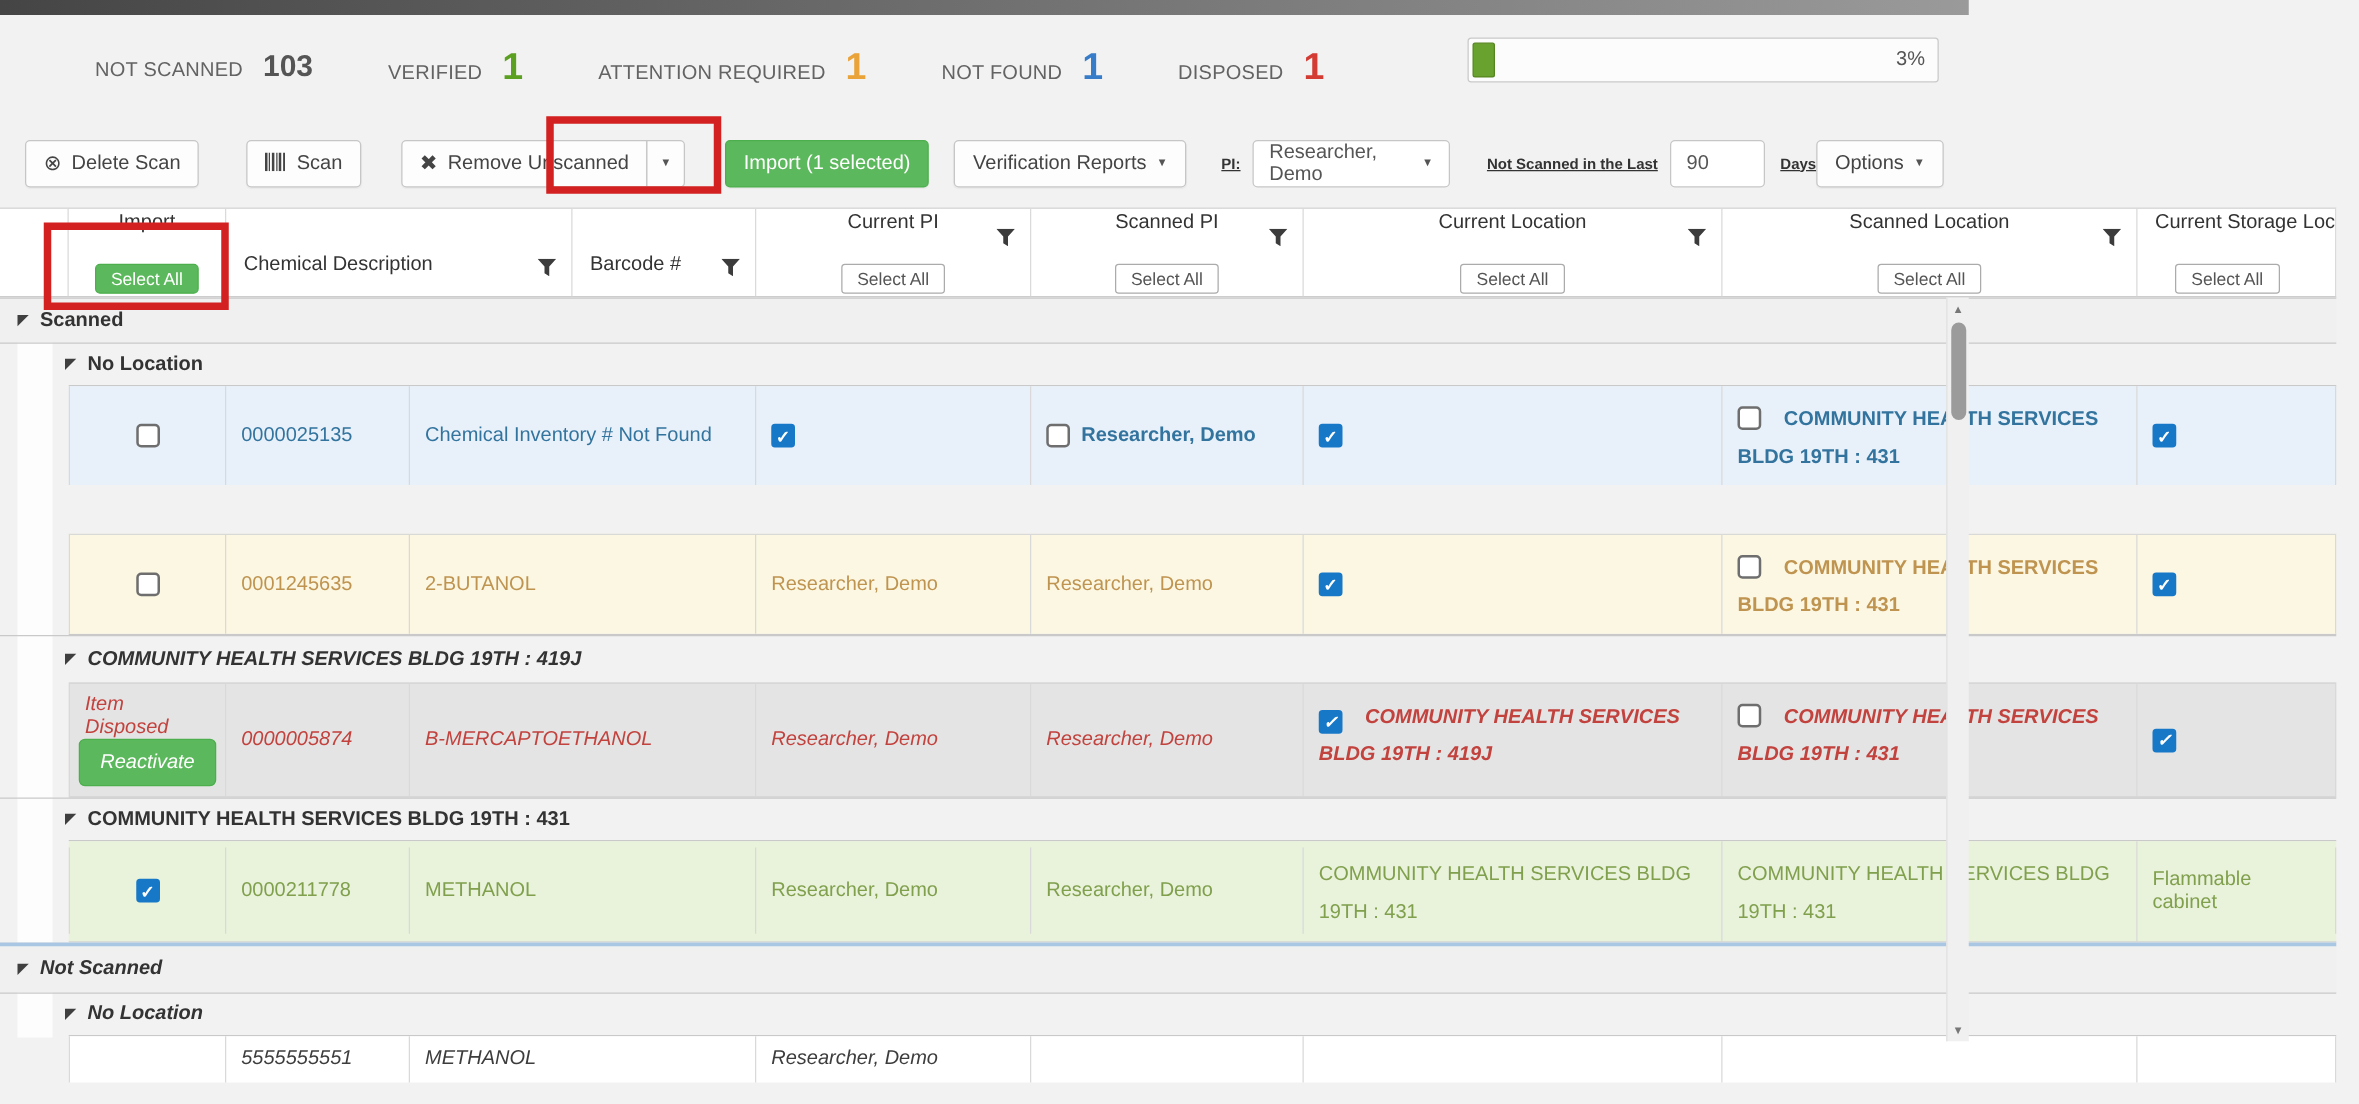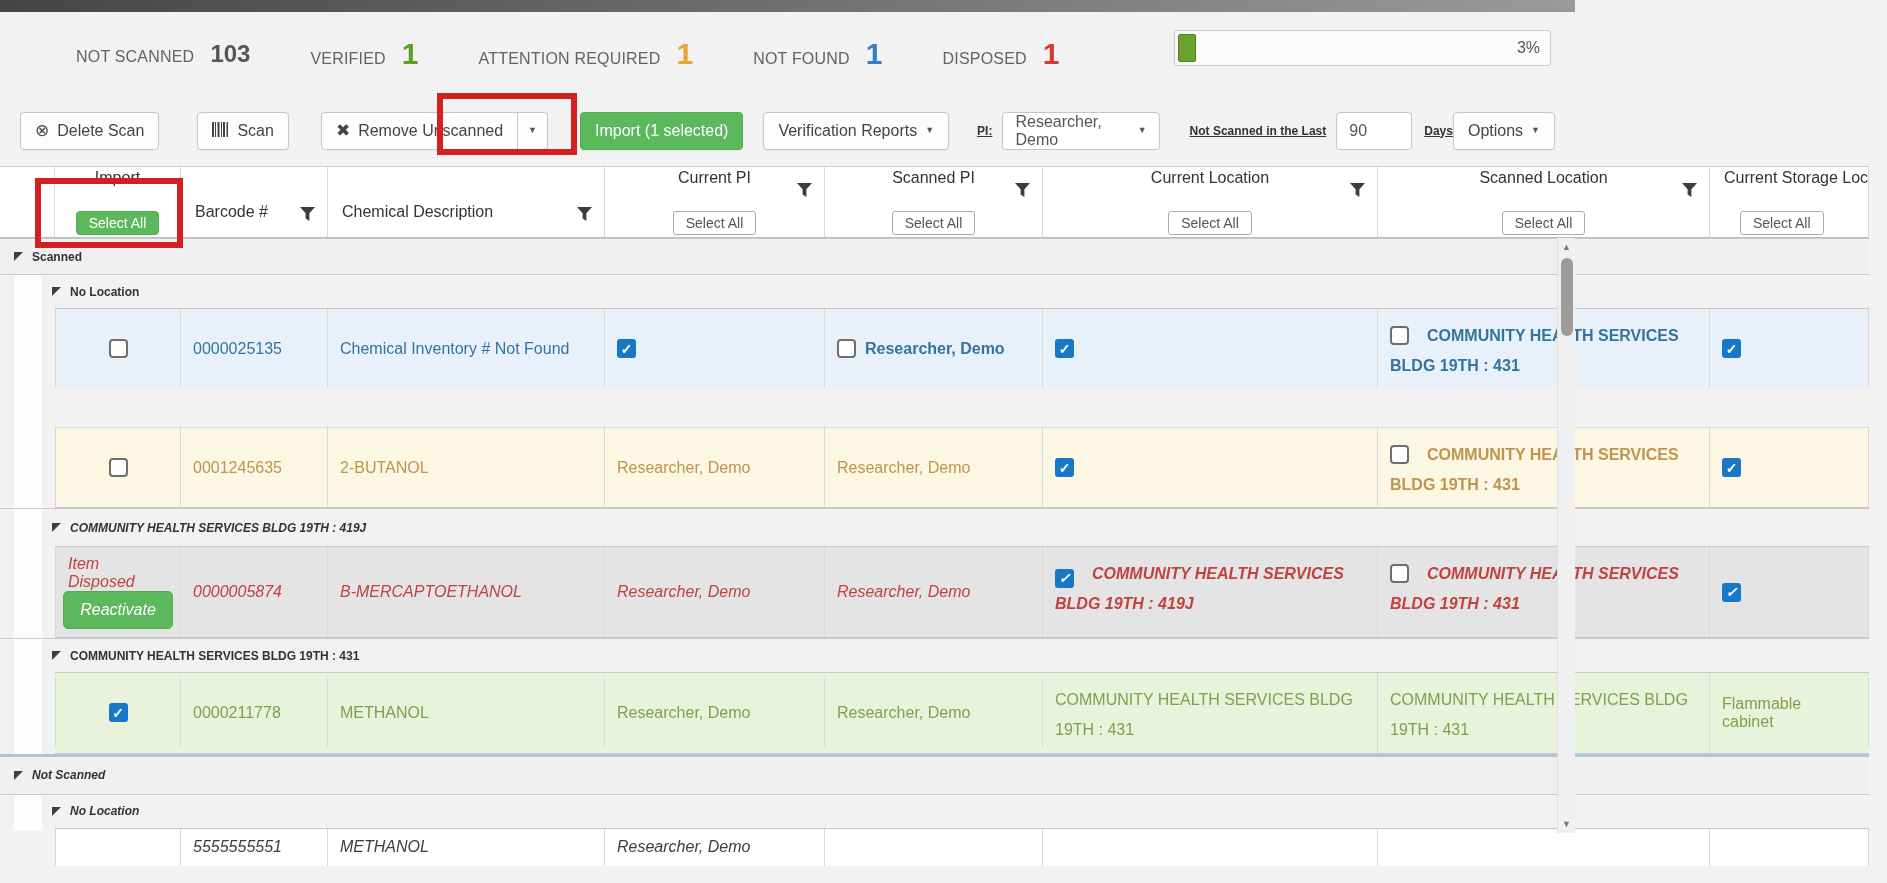--- a/index.html
+++ b/index.html
@@ -72,21 +72,21 @@
   .w4{width:218px}.w5{width:335px}.w6{width:332px}.w7{flex:1}
   .hcell.stor { align-items:flex-start; }
   .hcell.stor .title { padding-left:14px; white-space:nowrap; overflow:hidden; max-width:158px; }
   .hcell.stor .sel-all { margin-left:30px; }
 
   
   .gbody { position:relative; width:1869px; }
   .gutter-stripe { position:absolute; left:14px; top:36px; width:28px; height:556px;
     background:#fdfdfd; z-index:0; }
   .band { position:relative; z-index:1; display:flex; align-items:center; gap:9px;
-    font-weight:bold; font-size:12px; color:#333; background:#f0f0f0; border-top:1px solid #c9c9c9; }
+    font-weight:bold; font-size:16px; color:#333; background:#f0f0f0; border-top:1px solid #c9c9c9; }
   .band.l1 { height:36px; padding-left:14px; }
   .band.l2 { height:34px; padding-left:52px; background:transparent; }
   .band.h419 { height:38px; }
   .band.italic { font-style:italic; }
   .band.ns { height:40px; border-top:3px solid #a9c6e2; }
   .tri { width:0; height:0; border-top:9px solid #3f3f3f; border-right:9px solid transparent; flex:none; }
   .rows { position:relative; z-index:1; margin-left:55px; border-top:1px solid #c9c9c9;
     border-bottom:1px solid #c9c9c9; width:1814px; }
   .rrow { display:flex; }
   .rrow + .rrow { border-top:1px solid #d9d9d9;margin-top:39px; }
@@ -214,30 +214,30 @@
       <span class="caret">▼</span>
     </button>
   </div>
 
   <div class="ghead">
     <div class="hcell gut w-gut"></div>
     <div class="hcell w0">
       <span class="title">Import</span>
       <button class="sel-all green">Select All</button>
     </div>
+    <div class="hcell bottom w2">
+      <span class="title">Chemical Description</span>
+      <span class="funnel low">
+        <svg class="funnel-svg" width="15" height="14" viewBox="0 0 15 14">
+            <path d="M0 0h15l-5.6 6.2V14l-3.8-2.4V6.2z" fill="#3c3c3c"></path>
+          </svg>
+      </span>
+    </div>
     <div class="hcell bottom w1">
       <span class="title">Barcode #</span>
-      <span class="funnel low">
-        <svg class="funnel-svg" width="15" height="14" viewBox="0 0 15 14">
-            <path d="M0 0h15l-5.6 6.2V14l-3.8-2.4V6.2z" fill="#3c3c3c"></path>
-          </svg>
-      </span>
-    </div>
-    <div class="hcell bottom w2">
-      <span class="title">Chemical Description</span>
       <span class="funnel low">
         <svg class="funnel-svg" width="15" height="14" viewBox="0 0 15 14">
             <path d="M0 0h15l-5.6 6.2V14l-3.8-2.4V6.2z" fill="#3c3c3c"></path>
           </svg>
       </span>
     </div>
     <div class="hcell w3">
       <span class="title">Current PI</span>
       <button class="sel-all">Select All</button>
       <span class="funnel mid">

